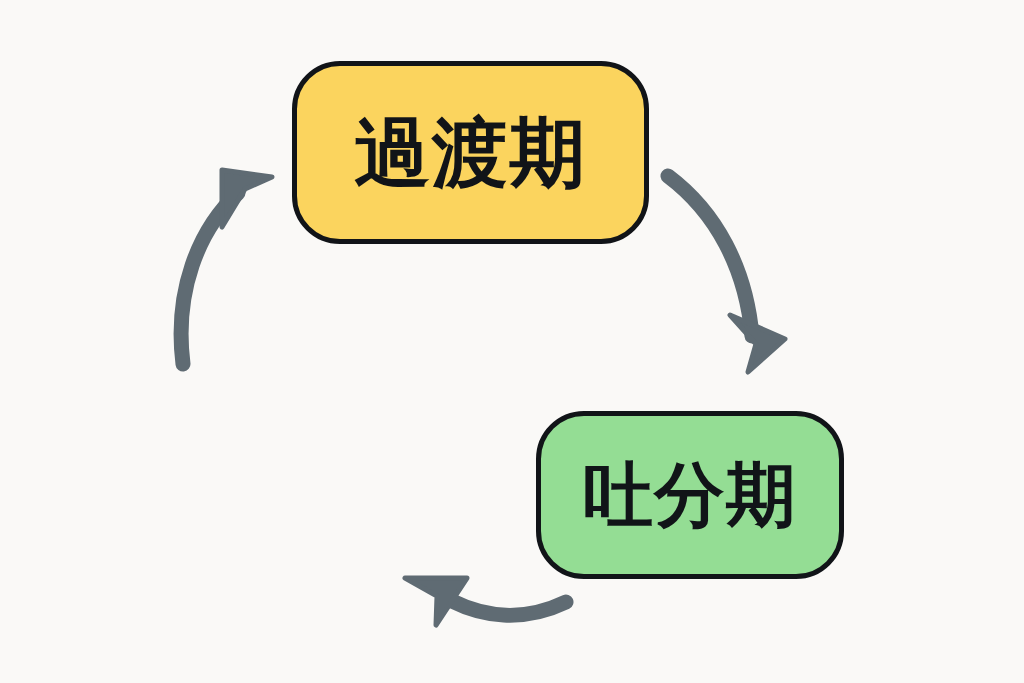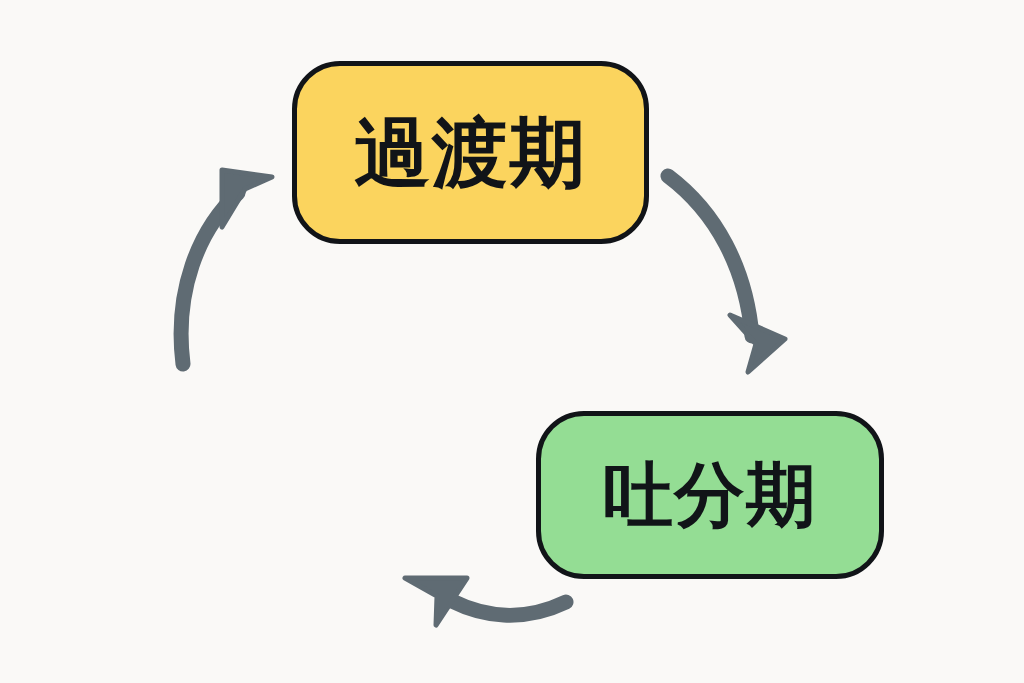--- a/index.html
+++ b/index.html
@@ -48,21 +48,21 @@
     left: 292px;
     top: 61px;
     width: 357px;
     height: 183px;
     background: #fbd45e;
   }
   #node-transition .node-label { font-size: 76px; }
   #node-output {
     left: 536px;
     top: 411px;
-    width: 348px;
+    width: 308px;
     height: 168px;
     background: #94dd94;
   }
   #node-output .node-label { font-size: 70px; }
   #node-input {
     left: 56px;
     top: 410px;
     width: 339px;
     height: 169px;
     background: #fb7a66;

